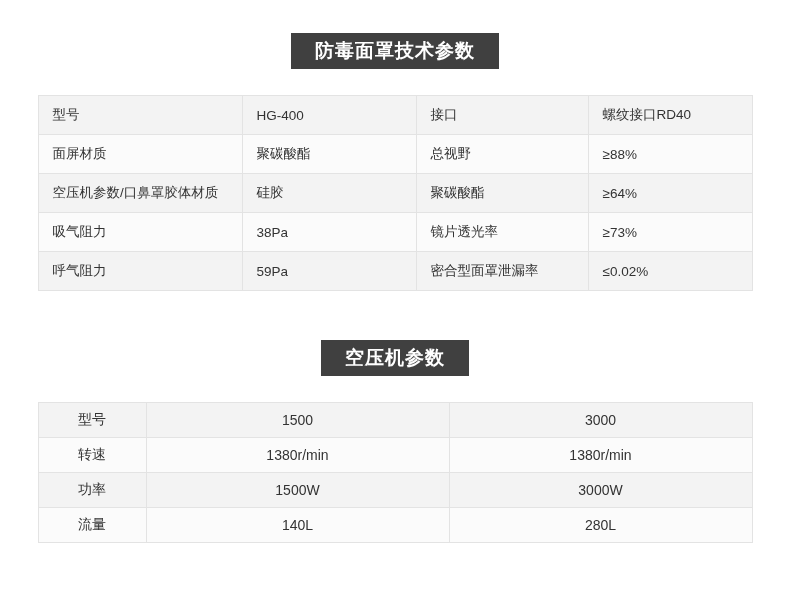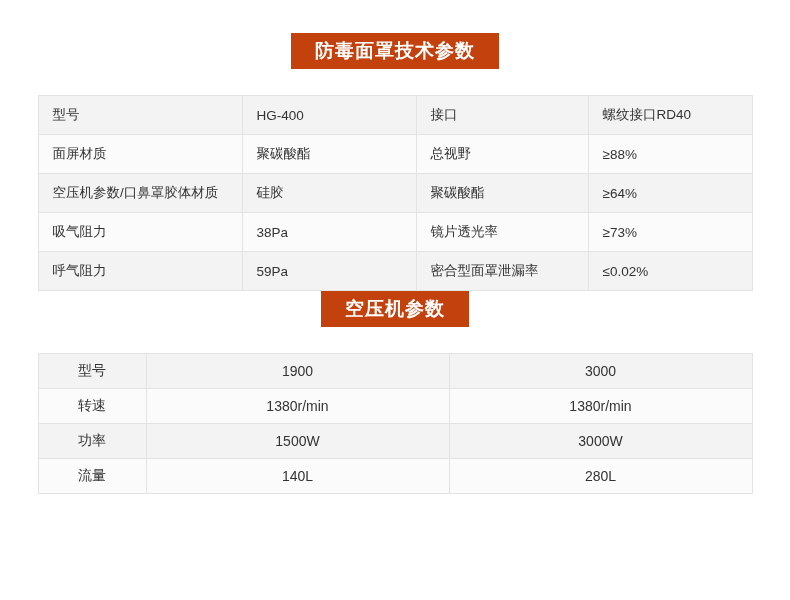--- a/index.html
+++ b/index.html
@@ -18,31 +18,31 @@
     width: 790px;
     height: 600px;
     position: relative;
   }
   
   .banner-wrap {
     display: flex;
     justify-content: center;
   }
   .banner {
-    background: #c2410c;
+    background: #404040;
     color: #ffffff;
     font-size: 19px;
     font-weight: bold;
     letter-spacing: 1px;
     padding: 8px 24px 9px 24px;
     line-height: 1;
     white-space: nowrap;
   }
   #banner-1 { margin-top: 33px; }
-  #banner-2 { }
+  #banner-2 { margin-top: 49px; }
 
   
   table {
     border-collapse: collapse;
     table-layout: fixed;
   }
   .spec-table {
     width: 714px;
     margin: 26px auto 0 auto;
     font-size: 13.5px;
@@ -137,21 +137,21 @@
 
   <table class="comp-table">
     <colgroup>
       <col class="k">
         <col class="v">
         <col class="v">
     </colgroup>
     <tbody>
       <tr>
         <td>型号</td>
-        <td>1900</td>
+        <td>1500</td>
         <td>3000</td>
       </tr>
       <tr>
         <td>转速</td>
         <td>1380r/min</td>
         <td>1380r/min</td>
       </tr>
       <tr>
         <td>功率</td>
         <td>1500W</td>

